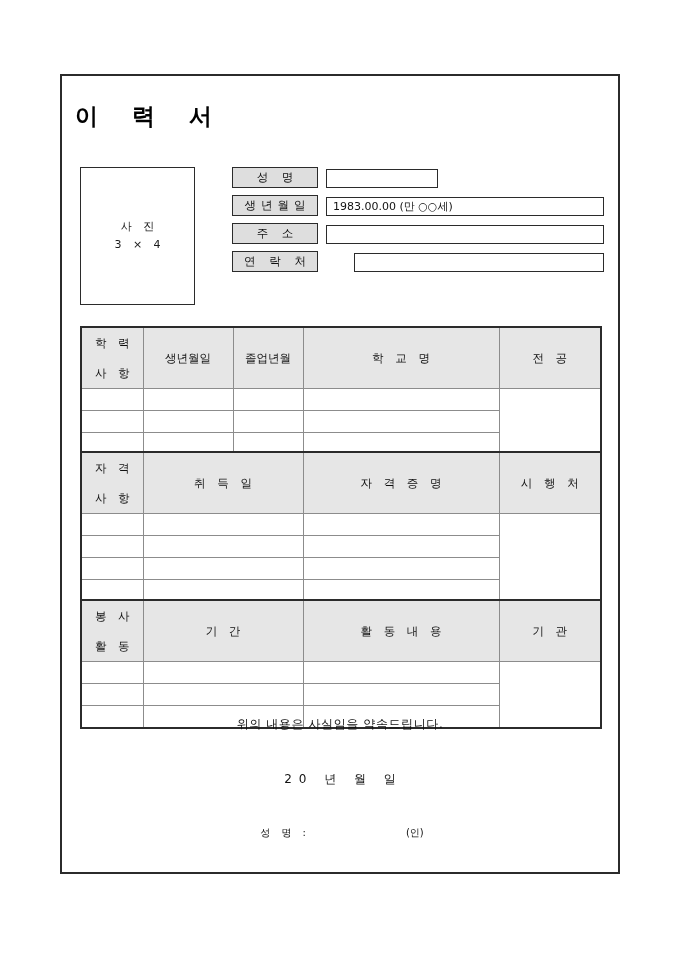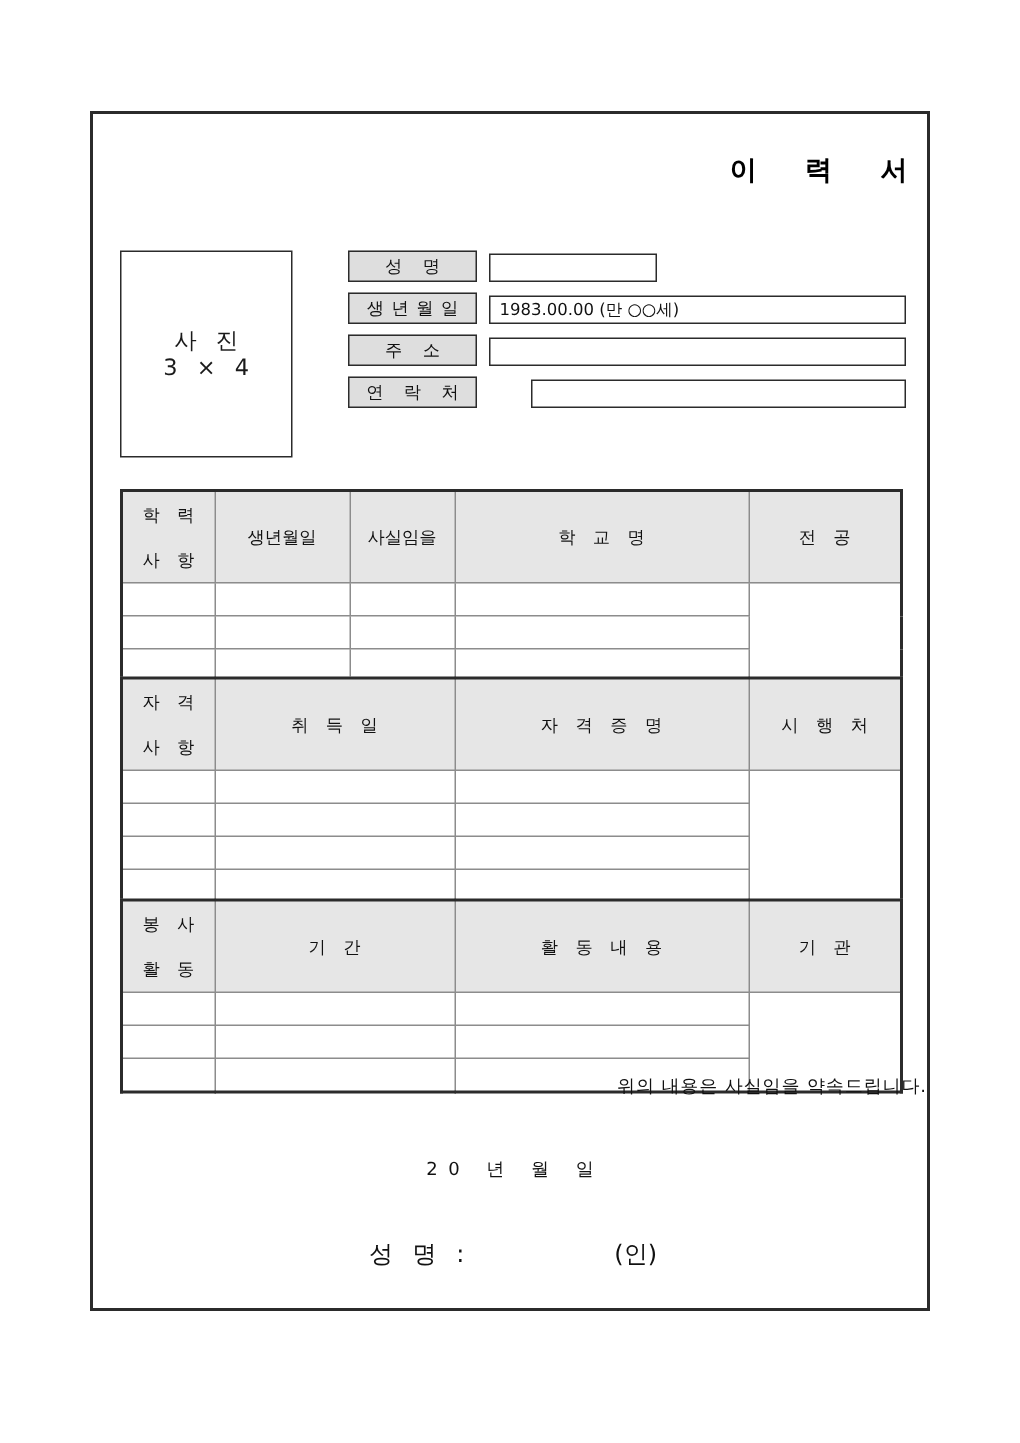--- a/index.html
+++ b/index.html
@@ -27,22 +27,22 @@
     border: 2px solid #2b2b2b;
     background: #ffffff;
   }
 
   
   .doc-title {
     position: absolute;
     left: 0;
     top: 25px;
     width: 100%;
-    text-align: right;
-    font-size: 18px;
+    text-align: left;
+    font-size: 23px;
     font-weight: bold;
     letter-spacing: 13px;
     text-indent: 13px;
     color: #000000;
   }
 
   
   #personal {
     position: absolute;
     left: 18px;
@@ -57,21 +57,21 @@
     width: 115px;
     height: 138px;
     border: 1.6px solid #2b2b2b;
     background: #ffffff;
     display: flex;
     flex-direction: column;
     align-items: center;
     justify-content: center;
   }
   .photo-line {
-    font-size: 15px;
+    font-size: 11px;
     letter-spacing: 4px;
     text-indent: 4px;
     line-height: 18px;
     color: #1a1a1a;
   }
 
   .field-rows {
     position: absolute;
     left: 152px;
     top: 0;
@@ -154,31 +154,30 @@
   #tbl-cert { top: 375px; }
   #tbl-vol  { top: 523px; }
 
   
   #footer { position: absolute; left: 0; top: 640px; width: 100%; text-align: center; }
   .pledge {
     font-size: 12px;
     letter-spacing: 0.6px;
     color: #111111;
     margin-bottom: 38px;
-    text-align: right;
   }
   .date-line {
     font-size: 12px;
     letter-spacing: 7px;
     text-indent: 7px;
     color: #111111;
     margin-bottom: 38px;
   }
   .sign-line {
-    font-size: 16px;
+    font-size: 10px;
     color: #111111;
     display: flex;
     justify-content: center;
     align-items: baseline;
   }
   .sign-name { letter-spacing: 4px; text-indent: 4px; }
   .sign-seal { margin-left: 96px; letter-spacing: 0px; }
 </style>
 </head>
 <body>
@@ -228,21 +227,21 @@
         <col style="width:196px">
         <col style="width:102px">
     </colgroup>
     <thead>
       <tr>
         <th class="rowlabel" rowspan="5">
           <div class="lab-line">학  력</div>
           <div class="lab-line">사  항</div>
         </th>
         <th class="tight">생년월일</th>
-        <th class="tight">사실임을</th>
+        <th class="tight">졸업년월</th>
         <th>학  교  명</th>
         <th>전    공</th>
       </tr>
     </thead>
     <tbody>
       <tr>
         <td></td>
         <td></td>
         <td></td>
         <td></td>

